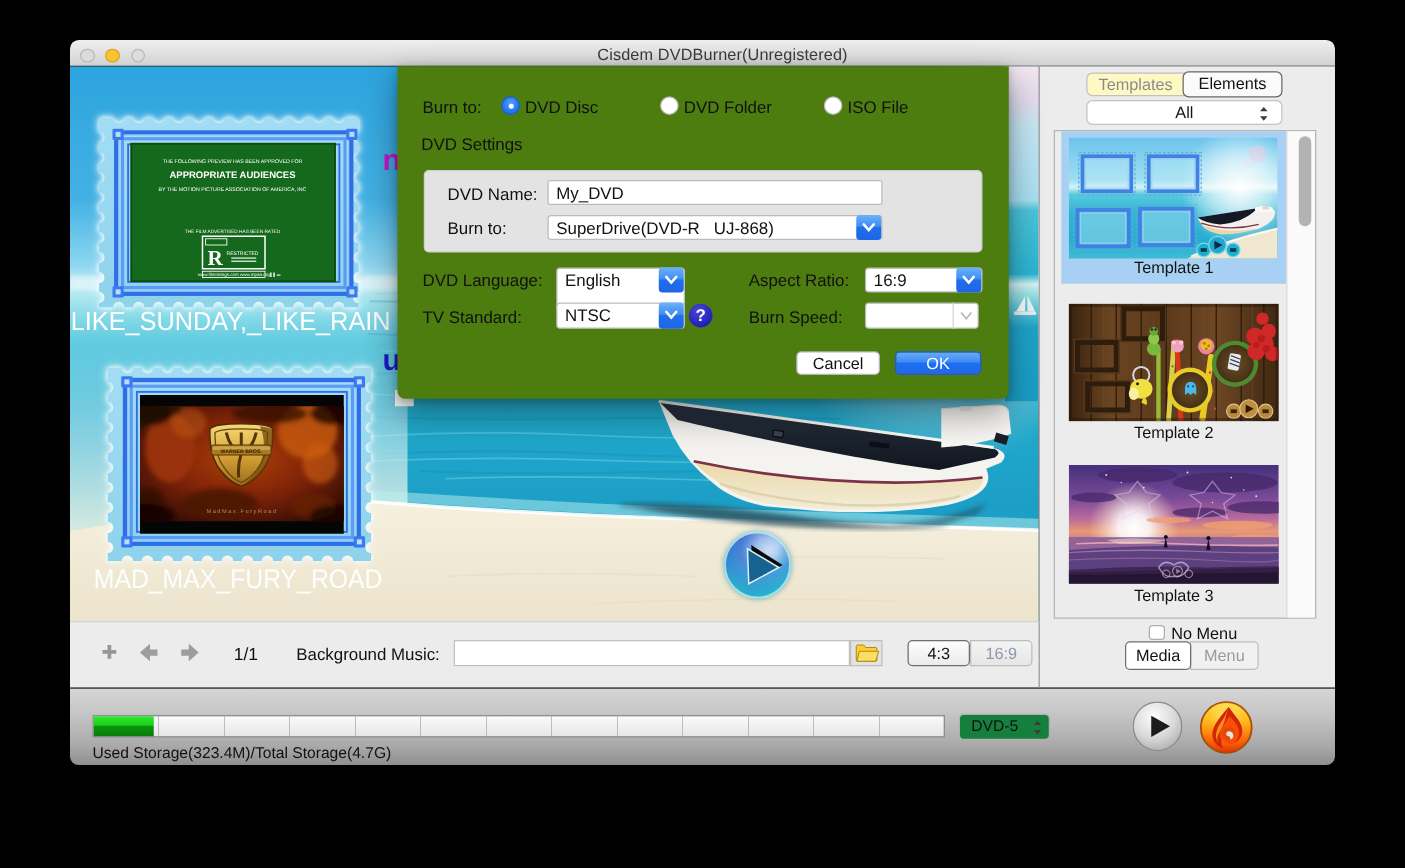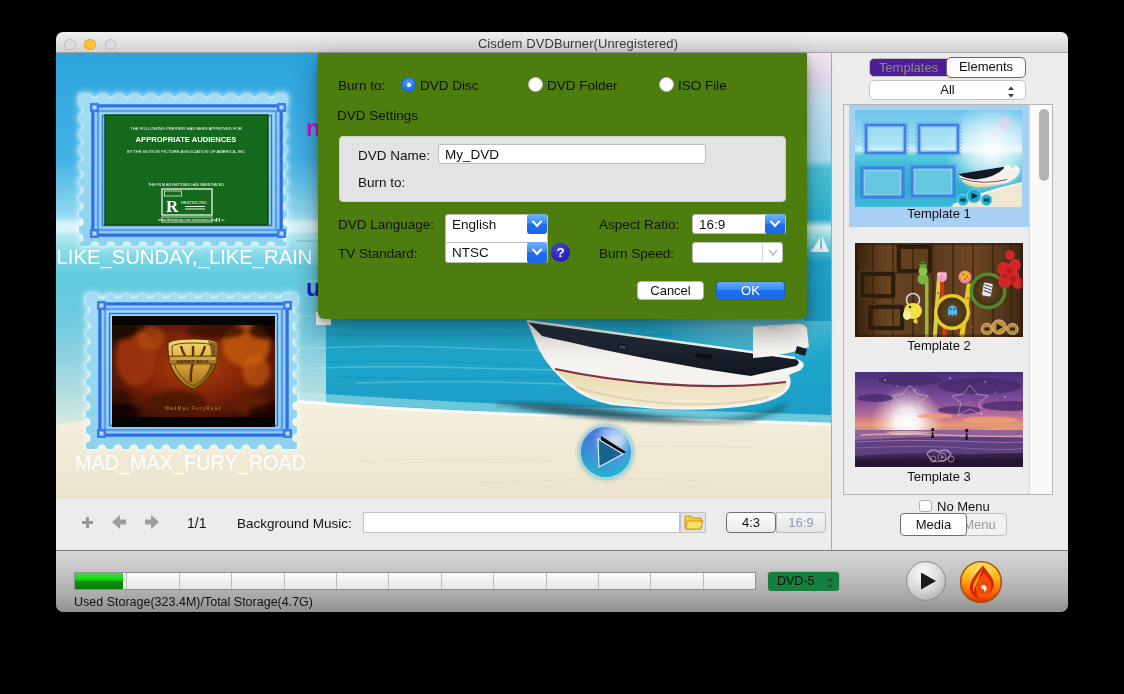--- a/index.html
+++ b/index.html
@@ -20,21 +20,21 @@
 #tl2 { left:84px; background:#f8c42f; border-color:#dfa321; }
 
 #rightpanel { left:831px; top:53px; width:237px; height:497px; background:#ececec; border-left:1px solid #a8a8a8; }
 #toolbar { left:56px; top:497px; width:775px; height:53px; background:#ececec;
   border-top:1px solid #dcdcdc; }
 #bottombar { left:56px; top:550px; width:1012px; height:62px;
   background:linear-gradient(180deg,#d6d6d6 0%,#c4c4c4 35%,#a9a9a9 75%,#8f8f8f 100%);
   border-top:1px solid #7b7b7b; border-radius:0 0 7px 7px; }
 
 
-#tab-templates { left:869px; top:58px; width:79px; height:19px; background:#4c1d95;
+#tab-templates { left:869px; top:58px; width:79px; height:19px; background:#fef9c3;
   border:1px solid #c0c0c0; border-radius:5px 0 0 5px; color:#8b8b8b; font-size:13px;
   text-align:center; line-height:17px; }
 #tab-elements { left:946px; top:57px; width:80px; height:21px; background:#fbfbfb;
   border:1.5px solid #686868; border-radius:5px; color:#111; font-size:13px;
   text-align:center; line-height:18px; }
 #all-select { left:869px; top:80px; width:157px; height:20px; background:#fff;
   border:1px solid #c3c3c3; border-radius:5px; font-size:13px; color:#111;
   text-align:center; line-height:18px; }
 #all-arrows { left:1007px; top:84px; width:8px; height:12px; }
 #list { left:843px; top:104px; width:210px; height:391px; background:#ececec;
@@ -47,21 +47,21 @@
 #sbtrack { left:1029px; top:105px; width:23px; height:389px; background:#fafafa;
   border-left:1px solid #d8d8d8; }
 #sbthumb { left:1039px; top:109px; width:10px; height:72px; background:#b3b3b3;
   border-radius:5px; }
 #nomenu-box { left:919px; top:500px; width:13px; height:12px; background:#fff;
   border:1px solid #aeaeae; border-radius:3px; }
 #nomenu-lab { left:937px; top:499px; font-size:13px; color:#111; }
 #btn-menu { left:952px; top:513px; width:55px; height:23px; background:#f1f1f1;
   border:1px solid #bdbdbd; border-radius:0 4px 4px 0; color:#9b9b9b; font-size:13px;
   text-align:center; line-height:21px; }
-#btn-media { left:900px; top:513px; width:67px; height:23px; background:#fff;
+#btn-media { left:900px; top:513px; width:53px; height:23px; background:#fff;
   border:1px solid #6f6f6f; border-radius:4px; color:#111; font-size:13px;
   text-align:center; line-height:21px; }
 
 
 .ticon { top:515px; }
 #num11 { left:187px; top:515px; font-size:14px; color:#111; font-weight:500; }
 #bmlab { left:237px; top:516px; font-size:13.5px; color:#111; }
 #bminput { left:363px; top:512px; width:317px; height:21px; background:#fff;
   border:1px solid #c0c0c0; }
 #folderbtn { left:680px; top:512px; width:26px; height:21px; background:#e3e3e3;
@@ -853,20 +853,25 @@
     <div class="abs dlab" style="left:102px;top:25px;">DVD Disc</div>
     <div class="abs radio" style="left:210px;top:24px;"></div>
     <div class="abs dlab" style="left:229px;top:25px;">DVD Folder</div>
     <div class="abs radio" style="left:341px;top:24px;"></div>
     <div class="abs dlab" style="left:360px;top:25px;">ISO File</div>
     <div class="abs dlab" style="left:19px;top:55px;">DVD Settings</div>
     <div class="abs" id="groupbox"></div>
     <div class="abs dlab" style="left:40px;top:95px;">DVD Name:</div>
     <div class="abs tinput" style="left:120px;top:91px;width:268px;height:20px;">My_DVD</div>
     <div class="abs dlab" style="left:40px;top:122px;">Burn to:</div>
+    <div class="abs combo" style="left:120px;top:119px;width:268px;height:20px;">SuperDrive(DVD-R&nbsp;&nbsp;&nbsp;UJ-868)<div class="bluebtn">
+          <svg width="12" height="8" viewBox="0 0 12 8">
+            <path d="M2 1.5 L6 6 L10 1.5" fill="none" stroke="#fff" stroke-width="2" stroke-linecap="round"></path>
+          </svg>
+        </div></div>
     <div class="abs dlab" style="left:20px;top:164px;">DVD Language:</div>
     <div class="abs combo" style="left:127px;top:161px;width:103px;height:36px;">English<div class="bluebtn">
           <svg width="12" height="8" viewBox="0 0 12 8">
             <path d="M2 1.5 L6 6 L10 1.5" fill="none" stroke="#fff" stroke-width="2" stroke-linecap="round"></path>
           </svg>
         </div></div>
     <div class="abs dlab" style="left:281px;top:164px;">Aspect Ratio:</div>
     <div class="abs combo" style="left:374px;top:161px;width:94px;height:20px;">16:9<div class="bluebtn">
           <svg width="12" height="8" viewBox="0 0 12 8">
             <path d="M2 1.5 L6 6 L10 1.5" fill="none" stroke="#fff" stroke-width="2" stroke-linecap="round"></path>

